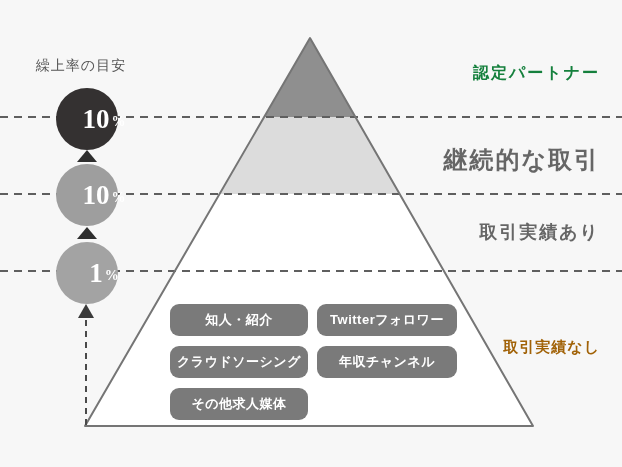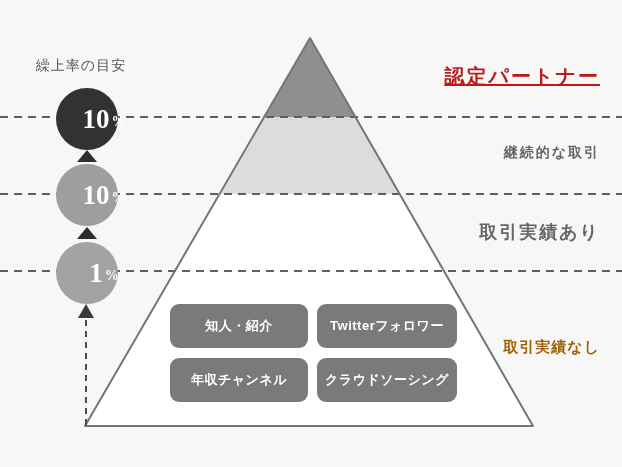--- a/index.html
+++ b/index.html
@@ -61,36 +61,36 @@
 
   .tier-label {
     position: absolute;
     right: 22px;
     text-align: right;
     font-weight: 700;
     color: #666666;
     letter-spacing: 2px;
     white-space: nowrap;
   }
-  .t1 { top: 63px;  font-size: 20px; color: #b91c1c; text-decoration: underline; }
-  .t2 { top: 144px; font-size: 14px; }
+  .t1 { top: 63px;  font-size: 16px; color: #15803d; }
+  .t2 { top: 144px; font-size: 24px; }
   .t3 { top: 220px; font-size: 18px; margin-left: 32px; }
   .t4 { top: 338px; font-size: 15px; color: #a16207; letter-spacing: 1px; }
 
   .sources {
     position: absolute;
     left: 170px;
     top: 304px;
     display: grid;
     grid-template-columns: 138px 140px;
     column-gap: 9px;
     row-gap: 10px;
   }
   .pill {
-    height: 44px;
+    height: 32px;
     border-radius: 9px;
     background: #7a7a7a;
     color: #ffffff;
     font-size: 13px;
     font-weight: 700;
     letter-spacing: 0.5px;
     display: flex;
     align-items: center;
     justify-content: center;
     white-space: nowrap;
@@ -144,17 +144,18 @@
   </div>
 
   <div class="tier-label t1">認定パートナー</div>
   <div class="tier-label t2">継続的な取引</div>
   <div class="tier-label t3">取引実績あり</div>
   <div class="tier-label t4">取引実績なし</div>
 
   <div class="sources">
     <div class="pill">知人・紹介</div>
     <div class="pill">Twitterフォロワー</div>
+    <div class="pill">クラウドソーシング</div>
     <div class="pill">年収チャンネル</div>
-    <div class="pill">クラウドソーシング</div>
+    <div class="pill">その他求人媒体</div>
   </div>
 
 </div>
 
 </body></html>

